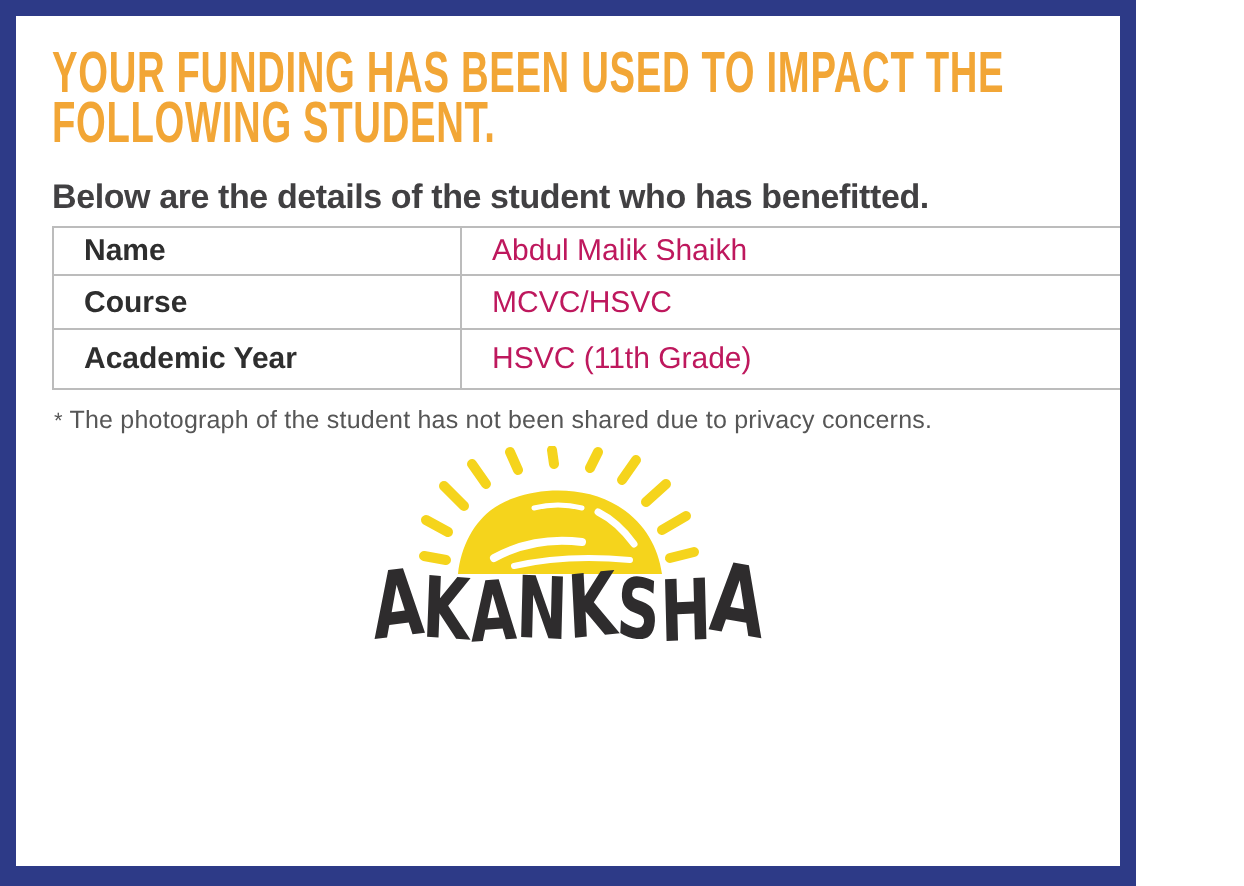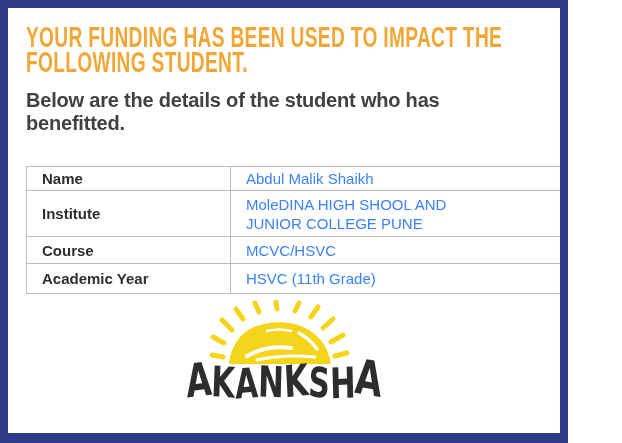--- a/index.html
+++ b/index.html
@@ -10,32 +10,32 @@
   }
   .content { padding:17px 18px 0 18px; }
 
   .title {
     margin:0; color:#f2a636; font-weight:700;
     font-size:29px; line-height:25px; letter-spacing:0.5px;
     white-space:pre-line; width:160%;
     transform:scaleX(0.66); transform-origin:left top;
   }
   .subtitle {
-    margin:14px 0 0 0; font-size:20px; font-weight:700;
+    margin:14px 0 0 0; font-size:17px; font-weight:700;
     color:#414042; letter-spacing:-0.2px;
   }
 
-  table.details { border-collapse:collapse; margin-top:31px; width:569px; table-layout:fixed; }
+  table.details { border-collapse:collapse; margin-top:4px; width:569px; table-layout:fixed; }
   table.details { border:1px solid #a9a9a9; }
   .details td {
     border:1px solid #bcbcbc; font-size:15px; line-height:19px;
     padding:0 12px 0 15px; vertical-align:middle;
   }
   .details td.lbl { width:176px; font-weight:700; color:#2e2e2e; }
-  .details td.val { color:#3b82f6; white-space:pre-line; }
+  .details td.val { color:#be185d; white-space:pre-line; }
   tr.r0 td { height:23px; }
   tr.r1 td { height:45px; }
   tr.r2 td { height:26px; }
   tr.r3 td { height:29px; }
   tr.r4 td { height:30px; }
 
   .footnote { margin:8px 0 0 1px; font-size:12.5px; color:#565656; letter-spacing:0.1px; }
   .footnote .ast { font-size:11px; }
 
   .logo { margin-top:6px; text-align:center; }
@@ -67,36 +67,32 @@
 FOLLOWING STUDENT.</h1>
 
     <p class="subtitle">Below are the details of the student who has benefitted.</p>
 
     <table class="details">
       <tbody>
         <tr class="r0">
           <td class="lbl">Name</td>
           <td class="val">Abdul Malik Shaikh</td>
         </tr>
-        <tr class="r1">
-          <td class="lbl">Institute</td>
-          <td class="val">MoleDINA HIGH SHOOL AND
-JUNIOR COLLEGE PUNE</td>
-        </tr>
         <tr class="r2">
           <td class="lbl">Course</td>
           <td class="val">MCVC/HSVC</td>
         </tr>
         <tr class="r3">
           <td class="lbl">Academic Year</td>
           <td class="val">HSVC (11th Grade)</td>
         </tr>
       </tbody>
     </table>
 
+    <p class="footnote"><span class="ast">*</span> <span>The photograph of the student has not been shared due to privacy concerns.</span></p>
 
     <div class="logo">
       <svg width="150" height="66" viewBox="0 0 150 66" aria-hidden="true">
         <g stroke="#f5d41c" stroke-width="5" stroke-linecap="round">
           <line x1="14" y1="57" x2="3" y2="55"></line>
           <line x1="15" y1="43" x2="4" y2="37"></line>
           <line x1="23" y1="30" x2="13" y2="20"></line>
           <line x1="34" y1="19" x2="27" y2="9"></line>
           <line x1="50" y1="12" x2="46" y2="3"></line>
           <line x1="68" y1="9" x2="67" y2="2"></line>

